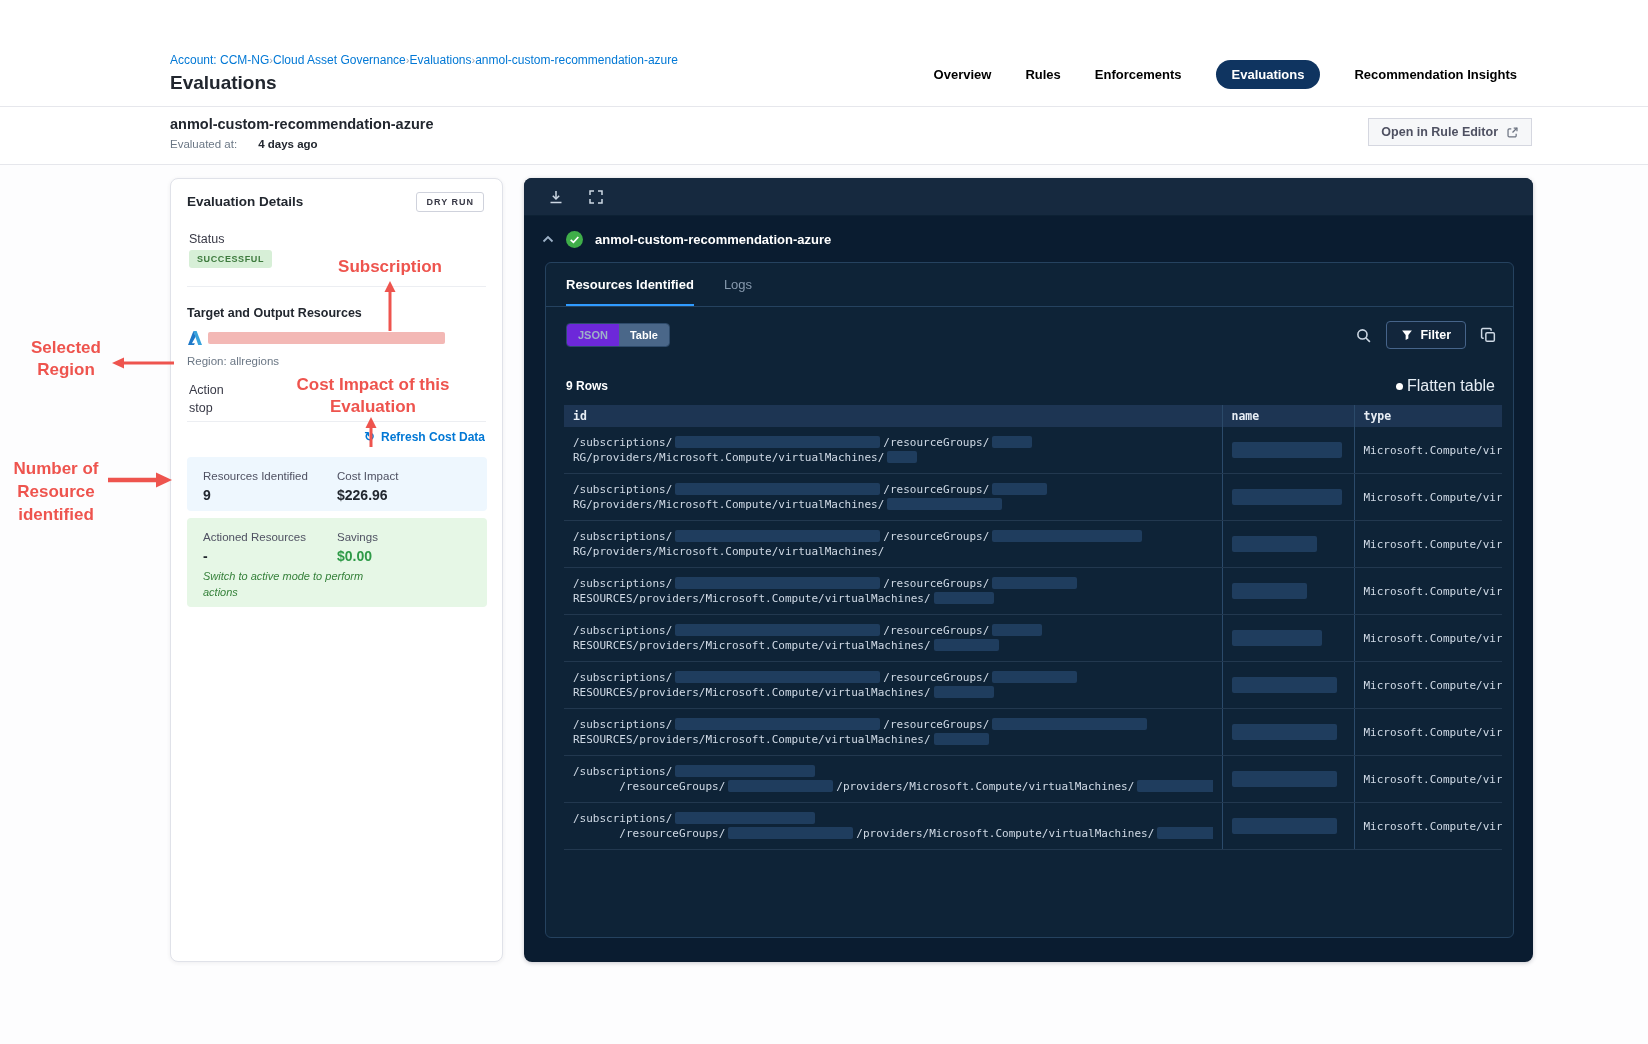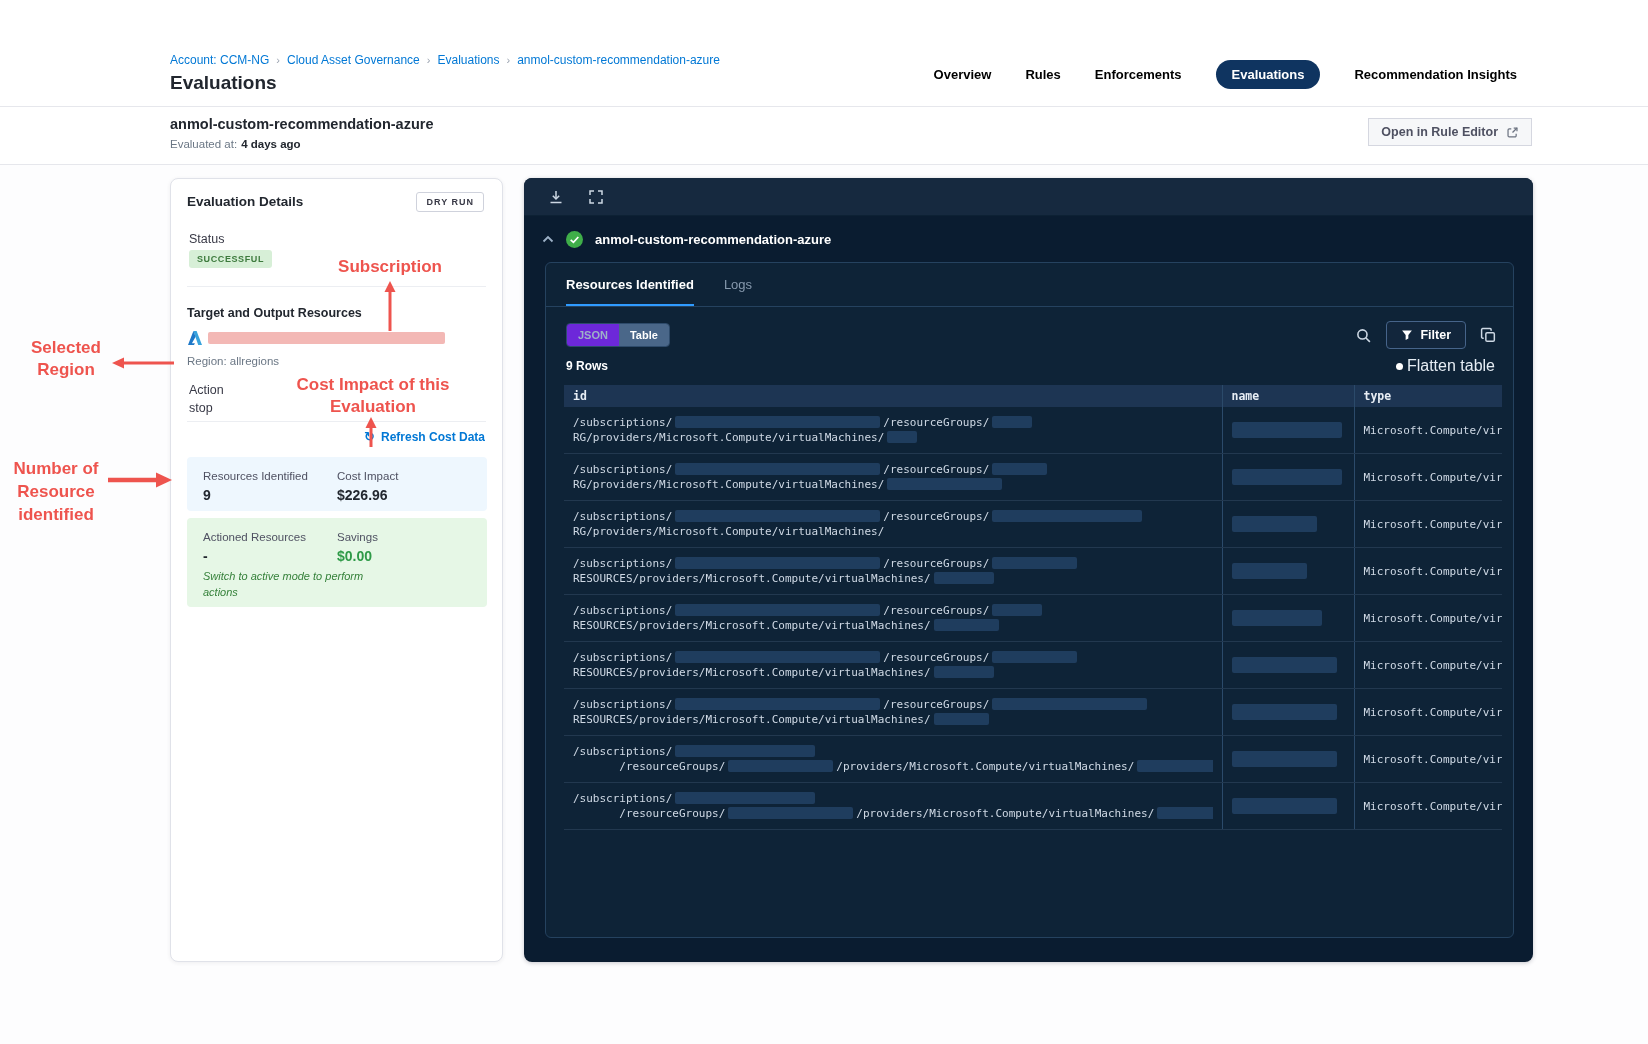--- a/index.html
+++ b/index.html
@@ -1,33 +1,33 @@
 <!DOCTYPE html>
 <html><head>
 <meta charset="utf-8">
 <style>
   *{margin:0;padding:0;box-sizing:border-box}
   body{background:#fff;font-family:"Liberation Sans",sans-serif;color:#22272f}
   .canvas{position:relative;width:1648px;height:1044px;background:#fff;overflow:hidden}
 
   
-  .breadcrumb{position:absolute;left:170px;top:53px;display:flex;gap:7px;align-items:center;font-size:12px}
+  .breadcrumb{position:absolute;left:170px;top:53px;display:flex;align-items:center;font-size:12px}
   .crumb{color:#0278d5;cursor:pointer;white-space:nowrap}
   .crumb-sep{color:#9aa3b0;font-size:11px}
   .page-title{position:absolute;left:170px;top:72px;font-size:19px;font-weight:bold;color:#22272f}
   .top-nav{position:absolute;right:131px;top:59px;height:30px;display:flex;gap:34px;align-items:center}
   .nav-item{color:#000000;font-size:13px;font-weight:bold;cursor:pointer;white-space:nowrap}
   .nav-item.active{background:#0f3460;color:#fff;padding:7px 16px;border-radius:16px}
   .divider{position:absolute;left:0;right:0;height:1px;background:#e6e7ec}
   .div1{top:106px}.div2{top:164px}
 
   
   .sub-title{position:absolute;left:170px;top:116px;font-size:14.5px;font-weight:bold;color:#22272f}
   .sub-eval{position:absolute;left:170px;top:138px;font-size:11.5px;color:#6b7785}
-  .sub-eval b{color:#22272f;margin-left:4px}
+  .sub-eval b{color:#22272f;margin-left:21px}
   .rule-editor-btn{position:absolute;right:116px;top:118px;height:28px;display:flex;align-items:center;gap:8px;
     padding:0 12px;background:#f6f7f9;border:1px solid #d5d7e0;border-radius:0;color:#4f5162;
     font-size:12.5px;font-weight:bold;cursor:pointer}
   .main-bg{position:absolute;left:0;top:165px;right:0;bottom:0;background:#fdfdfe}
 
   
   .details-card{position:absolute;left:170px;top:178px;width:333px;height:784px;background:#fff;
     border:1px solid #e0e2e9;border-radius:8px;box-shadow:0 1px 4px rgba(40,41,61,.07)}
   .dc-inner{position:relative;width:100%;height:100%}
   .dc-title{position:absolute;left:16px;top:15px;font-size:13.5px;font-weight:bold}
@@ -81,21 +81,21 @@
   .ic-tab.active{color:#fff;font-weight:bold}
   .ic-tab.active:after{content:"";position:absolute;left:0;right:0;bottom:0;height:2px;background:#2f9bff}
   .ic-controls{margin-top:14px;padding:0 16px 0 20px;display:flex;justify-content:space-between;align-items:center}
   .toggle{display:flex;border:1px solid #2e4b6b;border-radius:4px;overflow:hidden}
   .toggle-seg{padding:5px 11px;font-size:11px;font-weight:bold;color:#9db1c7;cursor:pointer;background:#6d28d9}
   .toggle-seg.active{background:#4a6789;color:#fff}
   .ctrl-right{display:flex;gap:14px;align-items:center}
   .filter-btn{height:28px;display:flex;align-items:center;gap:7px;padding:0 14px;border:1px solid #46648a;
     border-radius:4px;background:#12263c;color:#fff;font-size:12.5px;font-weight:bold;cursor:pointer}
   .icon-btn{display:flex;cursor:pointer}
-  .rows-line{margin-top:8px;padding:0 18px 0 20px;display:flex;justify-content:space-between;align-items:center}
+  .rows-line{margin-top:28px;padding:0 18px 0 20px;display:flex;justify-content:space-between;align-items:center}
   .rows-count{color:#fff;font-size:12px;font-weight:bold}
   .flatten{display:flex;align-items:center;gap:4px;color:#e6edf4;font-size:16px;cursor:pointer}
   .radio-dot{width:7px;height:7px;border-radius:50%;background:#fff}
 
   
   .results-table{margin:10px 14px 0 18px;border-collapse:collapse;table-layout:fixed;width:938px;
     font-family:"DejaVu Sans Mono",monospace}
   .results-table th{background:#1d3553;color:#e8eef5;font-size:11.5px;font-weight:bold;text-align:left;
     padding:4px 9px;height:20px}
   .results-table th.c-name,.results-table td.cell-name{border-left:1px solid #2b4a6a}

